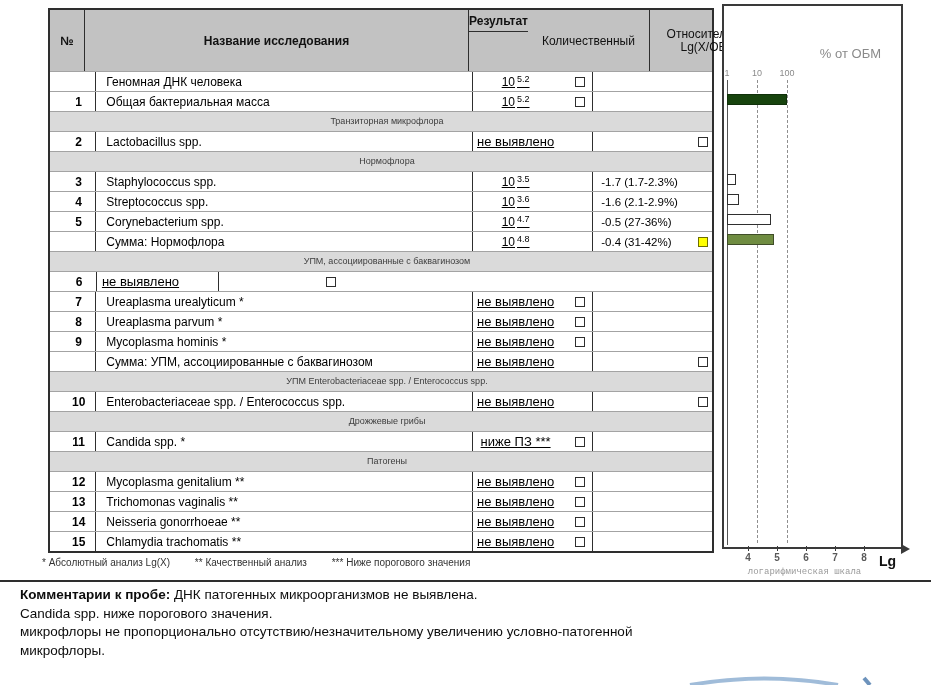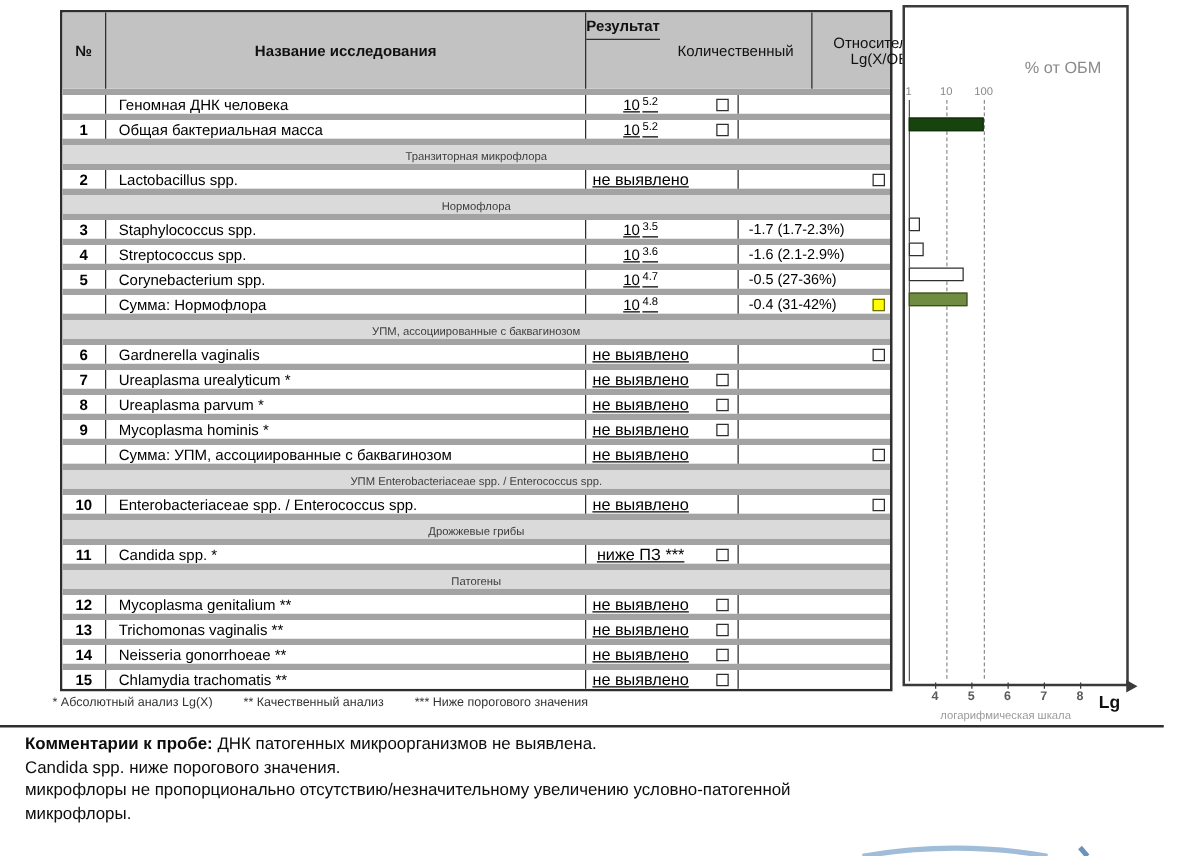--- a/index.html
+++ b/index.html
@@ -15,21 +15,21 @@
   .thead { display:flex; height:61px; background:#c2c2c2; }
   .th { font-size:12px; color:#111; display:flex; align-items:center; justify-content:center; text-align:center; }
   .h-num   { width:35px;  border-right:1px solid #2e2e2e; font-weight:bold; }
   .h-name  { width:384px; border-right:1px solid #2e2e2e; font-weight:bold; }
   .h-result-group { width:243px; display:flex; }
   .h-result { height:22px; border-bottom:1px solid #2e2e2e; font-weight:bold; }
   .h-sub { display:flex; flex:1; }
   .h-quant { width:122px; border-right:1px solid #2e2e2e; font-weight:normal; }
   .h-rel   { width:121px; flex-direction:column; justify-content:center; line-height:13px; font-weight:normal; }
 
-  .trow { display:flex; height:20px; border-top:5px solid #a3a3a3; background:#fff; }
+  .trow { display:flex; height:20px; border-top:1px solid #a3a3a3; background:#fff;padding-left:12px; }
   .trow.section {
     display:block; background:#dadada; text-align:center;
     font-size:9px; color:#3d3d3d; line-height:19px;
   }
   .cell { height:100%; display:flex; align-items:center; font-size:12px; color:#000; }
   .c-num  { width:35px;  border-right:1px solid #2e2e2e; justify-content:center; font-weight:bold; }
   .c-name { width:384px; border-right:1px solid #2e2e2e; padding-left:10px; }
   .c-quant{ width:122px; border-right:1px solid #2e2e2e; position:relative; justify-content:center; padding-right:34px;text-decoration:underline; }
   .c-rel  { width:121px; position:relative; padding-left:8px; font-size:11.5px; }
   .qtext { font-size:13px; }
@@ -61,21 +61,21 @@
 
   .axis-arrow {
     position:absolute; left:901px; top:544px; width:0; height:0;
     border-left:9px solid #3a3a3a; border-top:5px solid transparent; border-bottom:5px solid transparent;
   }
   .bottom-ticks { position:absolute; left:722px; top:552px; width:181px; height:12px; }
   .b-tick { position:absolute; width:20px; text-align:center; font-size:10px; font-weight:bold; color:#5a5a5a; }
   .b-mark { position:absolute; top:-6px; width:1px; height:5px; background:#3a3a3a; left:50%; }
   .bt-4 { left:16px; } .bt-5 { left:45px; } .bt-6 { left:74px; } .bt-7 { left:103px; } .bt-8 { left:132px; }
   .lg-label { position:absolute; left:879px; top:553px; font-size:14px; font-weight:bold; color:#111; }
-  .scale-caption { position:absolute; left:722px; top:567px; width:165px; text-align:center; font-size:9px; color:#9a9a9a; }
+  .scale-caption { position:absolute; left:722px; top:567px; width:165px; text-align:center; font-size:9px; color:#9a9a9a;font-family:Liberation Mono, monospace; }
 
   
   .footnote { position:absolute; left:42px; top:557px; font-size:10px; color:#333; }
   .footnote span { margin-right:22px; }
   .separator { position:absolute; left:0; top:580px; width:931px; height:2px; background:#2e2e2e; }
   .comments { position:absolute; left:20px; top:586px; width:900px; font-size:13.5px; color:#0d0d0d; line-height:18.5px; }
   .comments b { font-weight:bold; }
 
   .deco { position:absolute; left:640px; top:660px; }
 </style>
@@ -158,21 +158,20 @@
           <div class="cell c-num"></div>
           <div class="cell c-name">Сумма: Нормофлора</div>
           <div class="cell c-quant">
             <span class="qval">10<span class="qsup">4.8</span></span>
           </div>
           <div class="cell c-rel">-0.4 (31-42%)<span class="checkbox yellow"></span></div>
         </div>
         <div class="trow section">УПМ, ассоциированные с баквагинозом</div>
         <div class="trow data">
           <div class="cell c-num">6</div>
-          <div class="cell c-name">Gardnerella vaginalis</div>
           <div class="cell c-quant">
             <span class="qtext">не выявлено</span>
           </div>
           <div class="cell c-rel">
             <span class="checkbox"></span>
           </div>
         </div>
         <div class="trow data">
           <div class="cell c-num">7</div>
           <div class="cell c-name">Ureaplasma urealyticum *</div>

